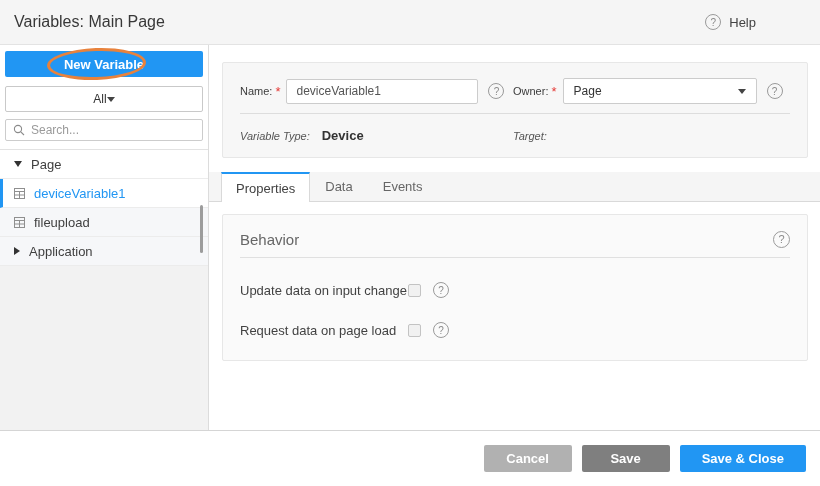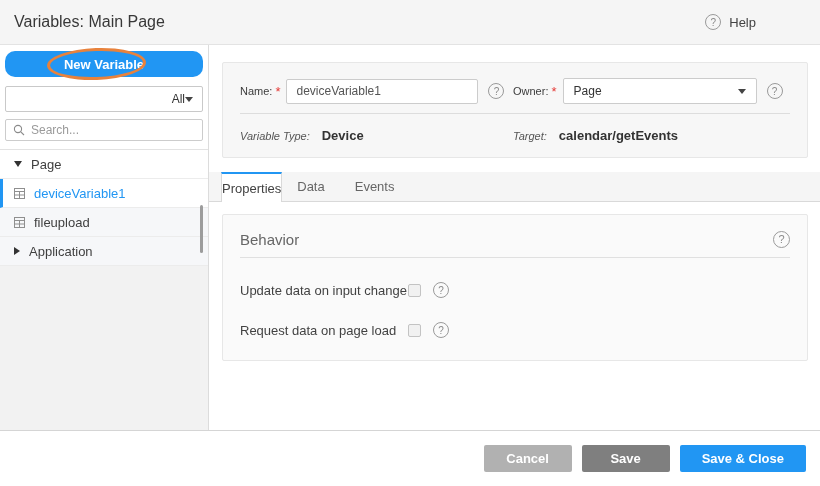--- a/index.html
+++ b/index.html
@@ -32,33 +32,33 @@
 
   
   .body { display: flex; height: 385px; }
 
   
   .sidebar {
     position: relative; width: 209px; flex: 0 0 209px; background: #fff;
     border-right: 1px solid #dcdcdc; display: flex; flex-direction: column;
   }
   .new-variable-btn {
-    margin: 6px 5px 0 5px; height: 26px; border: none; border-radius: 10px;
+    margin: 6px 5px 0 5px; height: 26px; border: none; border-radius: 2px;
     background: #2196f3; color: #fff; font-weight: bold; font-size: 13px;
     font-family: inherit; cursor: pointer;
   }
   .annotation-ellipse {
     position: absolute; left: 47px; top: 3px; width: 99px; height: 32px;
     border: 3px solid #e8823c; border-radius: 50%;
     transform: rotate(-2deg); pointer-events: none; z-index: 5;
   }
   .filter-select {
     margin: 9px 5px 0 5px; height: 26px; background: #fff;
     border: 1px solid #c9c9c9; border-radius: 2px;
-    display: flex; align-items: center; justify-content: flex-end;
+    display: flex; align-items: center; justify-content: center;
     padding: 0 9px; font-size: 12px; color: #333; cursor: pointer;
   }
   .caret-down {
     width: 0; height: 0; border-left: 4px solid transparent;
     border-right: 4px solid transparent; border-top: 5px solid #444;
   }
   .search-box {
     margin: 7px 5px 0 5px; height: 22px; background: #fff;
     border: 1px solid #ccc; border-radius: 2px;
     display: flex; align-items: center; gap: 6px; padding: 0 7px;
@@ -127,21 +127,21 @@
     margin-top: 14px; height: 30px; background: #f5f5f5;
     border-bottom: 1px solid #d9d9d9; display: flex; padding-left: 12px;
   }
   .tab {
     display: flex; align-items: center; padding: 0 15px; font-size: 13px;
     color: #666; cursor: pointer;
   }
   .tab.active {
     background: #fff; color: #424242;
     border: 1px solid #d9d9d9; border-bottom: none; border-top: 2px solid #2196f3;
-    margin-bottom: -1px; position: relative; z-index: 2; padding: 0 0;
+    margin-bottom: -1px; position: relative; z-index: 2; padding: 0 14px;
   }
 
   
   .behavior-panel {
     margin: 12px 12px 0 13px; background: #fafafa;
     border: 1px solid #e7e7e7; border-radius: 2px; padding: 10px 17px 22px 17px;
   }
   .behavior-head {
     height: 28px; display: flex; align-items: center; justify-content: space-between;
   }
@@ -263,21 +263,20 @@
         </div>
 
         <div class="form-divider"></div>
 
         <div class="form-row r2">
           <div class="fgroup-left">
             <span class="flabel muted">Variable Type:</span>
             <span class="fvalue">Device</span>
           </div>
           <span class="flabel muted">Target:</span>
-          <span class="fvalue">calendar/getEvents</span>
         </div>
       </div>
 
       <div class="tabbar">
         <div class="tab active">Properties</div>
         <div class="tab">Data</div>
         <div class="tab">Events</div>
       </div>
 
       <div class="behavior-panel">

